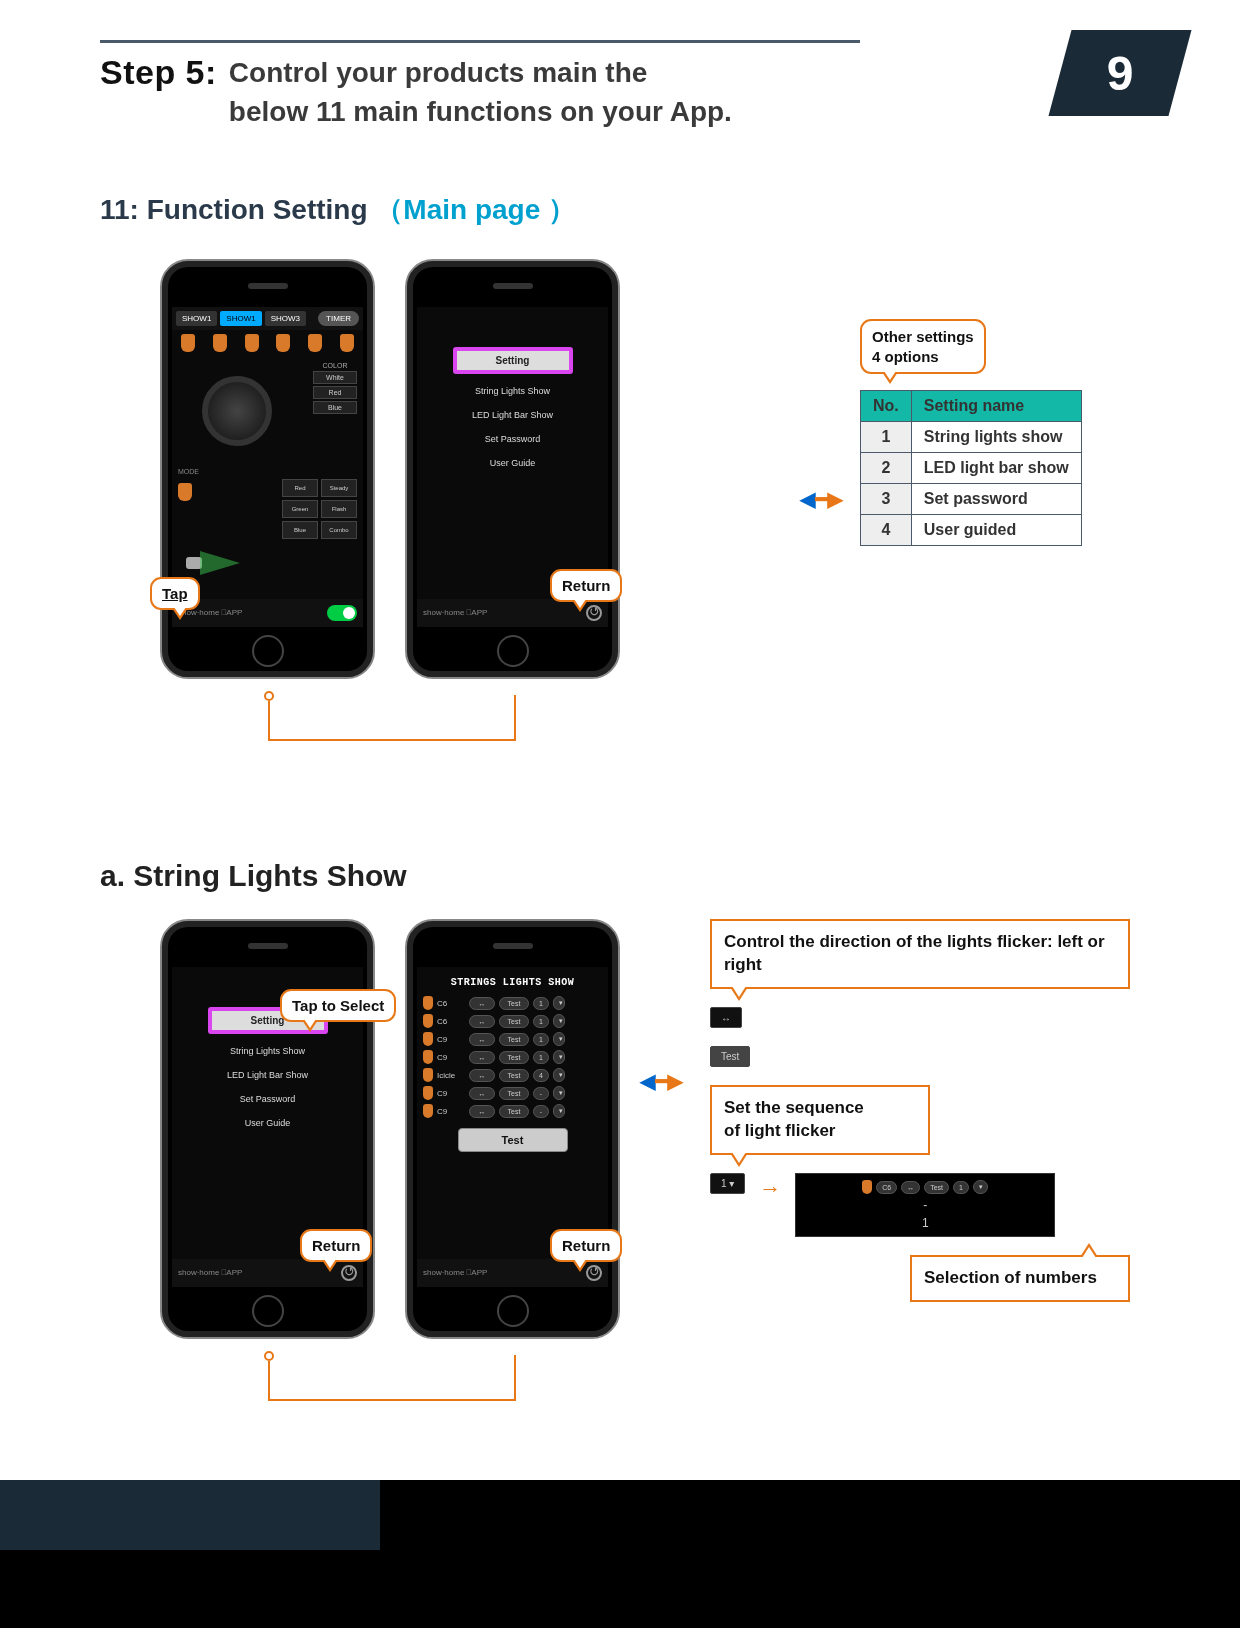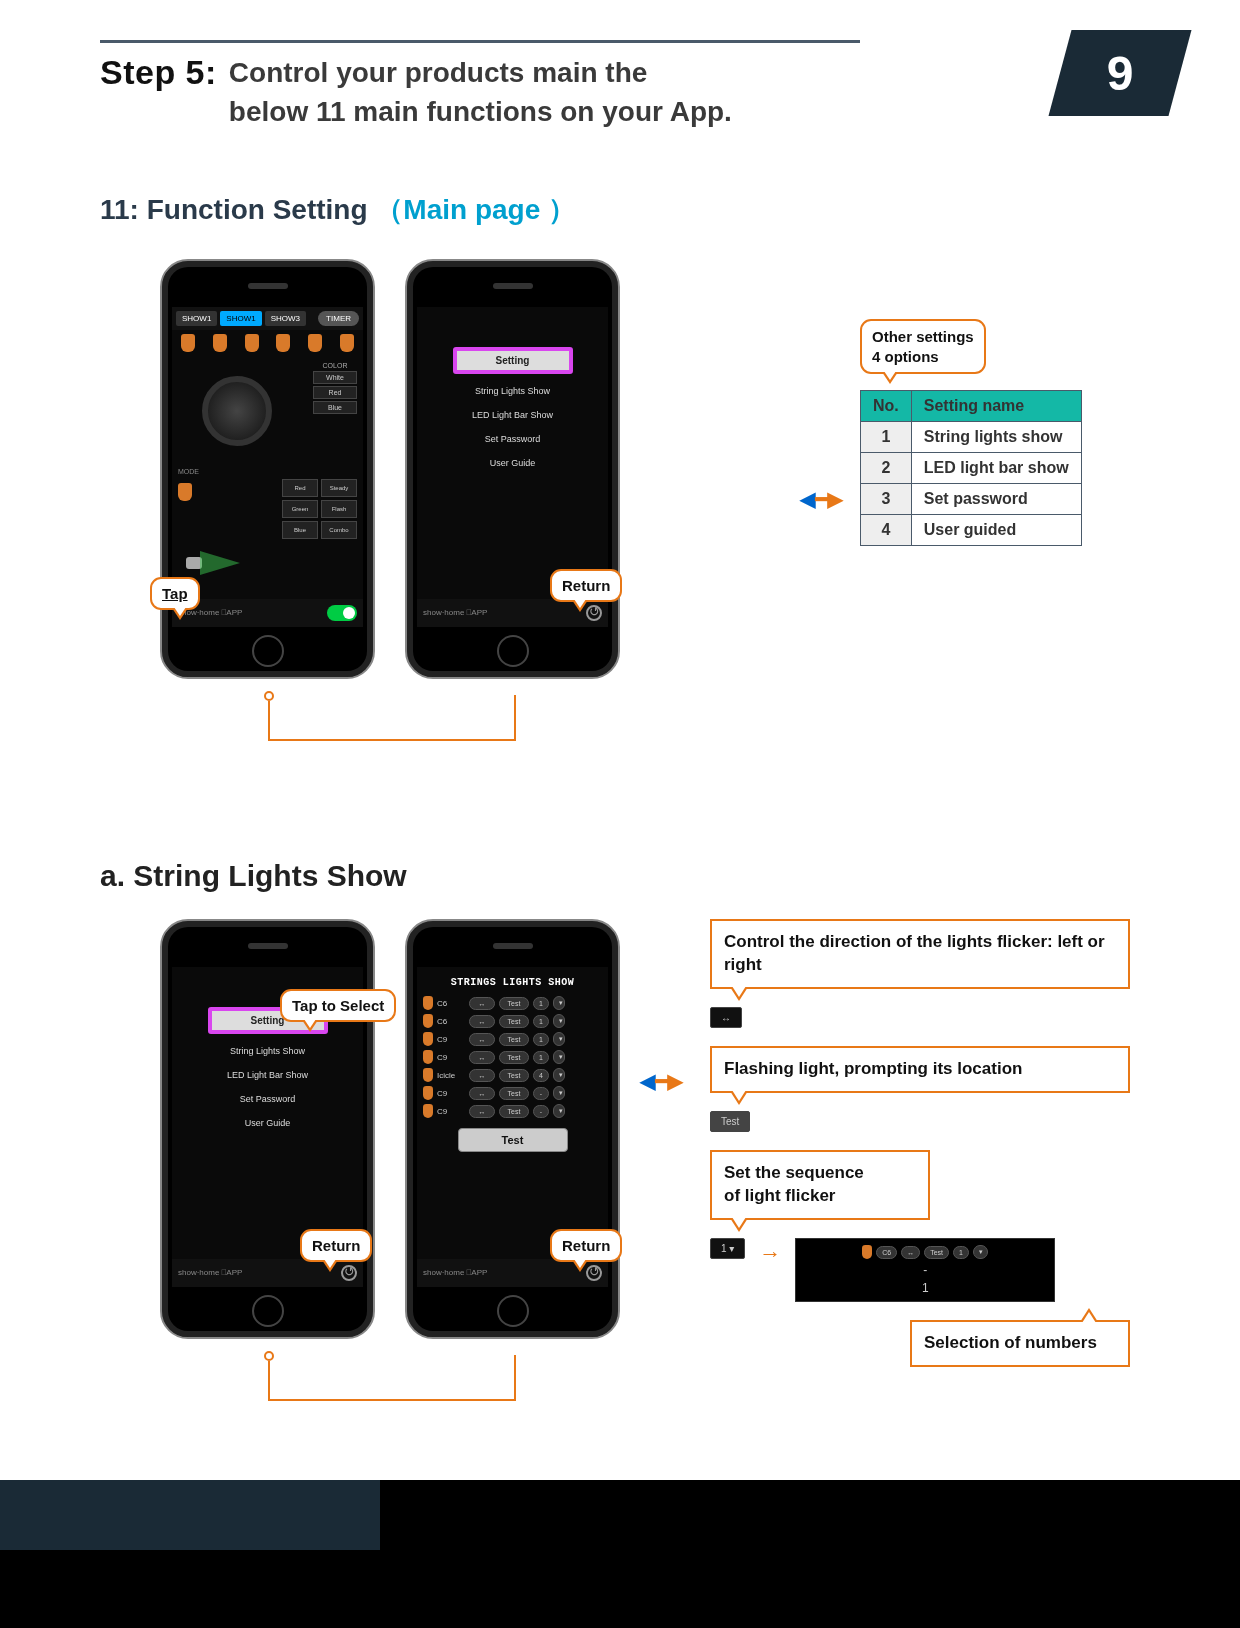--- a/index.html
+++ b/index.html
@@ -407,21 +407,20 @@
     <div class="callout tail-down" style="left:140px; top:310px;">Return</div>
     <div class="callout tail-down" style="left:390px; top:310px;">Return</div>
 
     <div class="conn-dot" style="left:104px; top:432px;"></div>
     <div class="connector" style="left:108px; top:442px; width:246px; height:40px; border-right:none;"></div>
     <div style="position:absolute; left:354px; top:436px; width:2px; height:46px; background:#e87817;"></div>
 
     <div class="right-col-a" style="top:0; left:550px;">
       <div class="anno-box tail-bl">Control the direction of the lights flicker: left or right</div>
       <div><span class="chip">↔</span></div>
-      <div class="anno-box tail-bl">Flashing light, prompting its location</div>
       <div><span class="chip light">Test</span></div>
       <div class="anno-box tail-bl" style="width:220px;">
         <div>Set the sequence</div>
         <div>of light flicker</div>
       </div>
       <div style="display:flex; align-items:flex-start; gap:14px;">
         <span class="chip">1   ▾</span>
         <span class="seq-arrow">→</span>
         <div class="chip-row-demo">
           <div class="r1">

